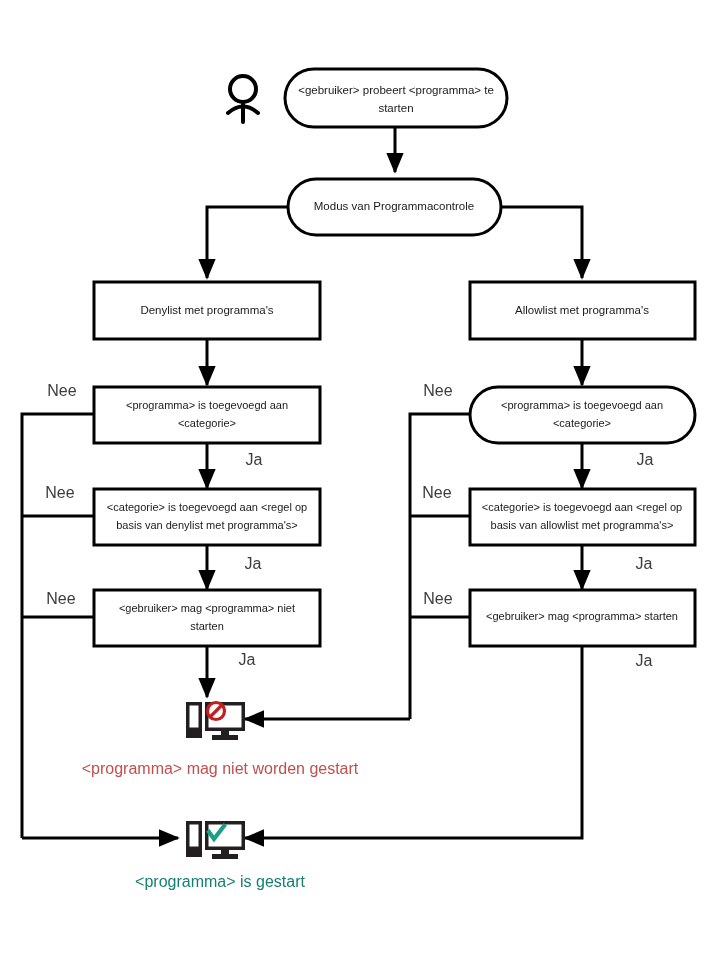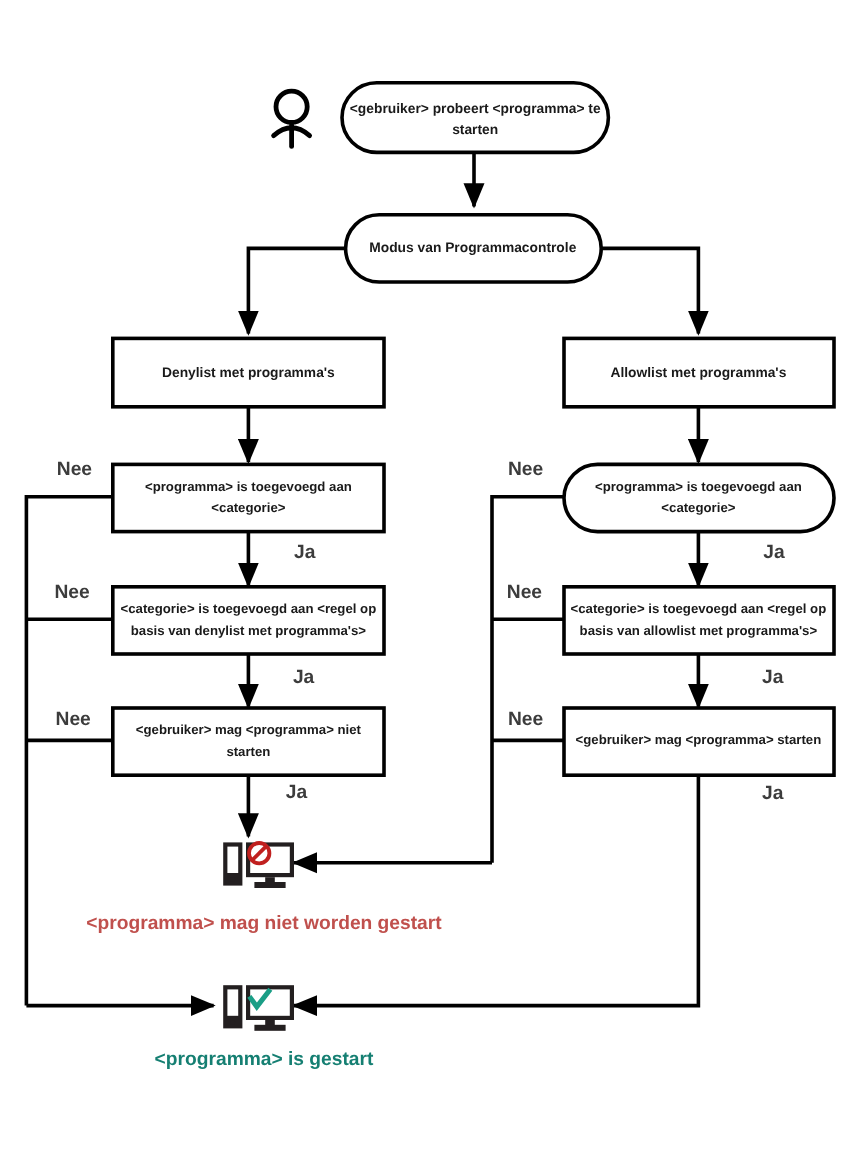--- a/index.html
+++ b/index.html
@@ -11,21 +11,20 @@
     width: 720px;
     height: 960px;
     font-family: "Liberation Sans", sans-serif;
     color: #000000;
     overflow: hidden;
   }
   #diagram-root {
     position: relative;
     width: 720px;
     height: 960px;
-    font-weight: bold;
   }
   svg.flow {
     display: block;
     width: 720px;
     height: 960px;
   }
   .node-shape {
     fill: #ffffff;
     stroke: #000000;
     stroke-width: 3;

